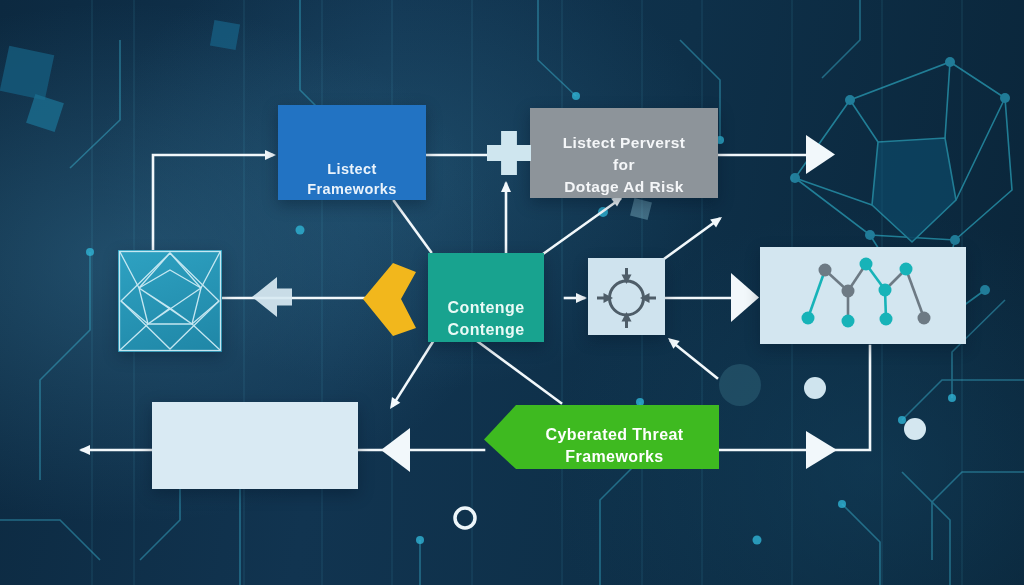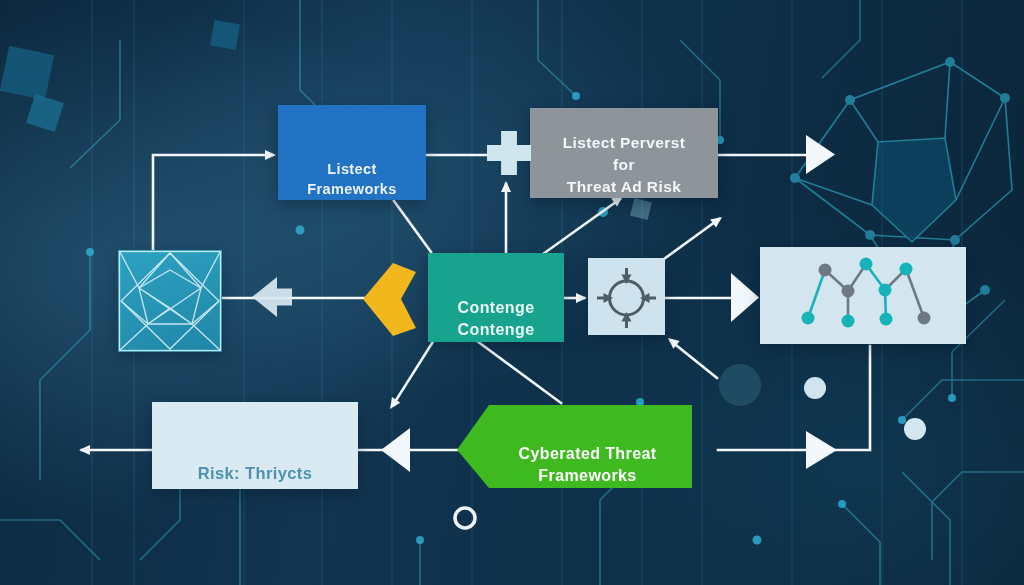--- a/index.html
+++ b/index.html
@@ -16,24 +16,24 @@
   .layer{position:absolute;left:0;top:0;}
   .box{
     position:absolute;display:flex;flex-direction:column;justify-content:flex-end;
     align-items:center;text-align:center;z-index:3;
     box-shadow:0 5px 14px rgba(2,18,34,.35);
     letter-spacing:.4px;line-height:1.42;
   }
   .box span{display:block;}
   #box-threat{left:278px;top:105px;width:148px;height:95px;background:#2273c3;color:#eaf3fb;font-size:14.5px;font-weight:600;}
   #box-warning{left:530px;top:108px;width:188px;height:90px;background:#8d949a;color:#f4f6f8;font-size:15.5px;font-weight:600;}
-  #box-contenge{left:428px;top:253px;width:136px;height:89px;background:#18a38f;color:#eafaf6;font-size:16px;font-weight:600;}
+  #box-contenge{left:428px;top:253px;width:116px;height:89px;background:#18a38f;color:#eafaf6;font-size:16px;font-weight:600;}
   #box-risk{left:152px;top:402px;width:206px;height:87px;background:#d9eaf3;color:#4f92ad;font-size:16.5px;font-weight:600;line-height:1.9;}
   #box-green{
-    left:457px;top:405px;width:235px;height:83px;background:#3eba20;color:#ffffff;
+    left:484px;top:405px;width:235px;height:64px;background:#3eba20;color:#ffffff;
     font-size:16px;font-weight:600;padding-left:26px;box-sizing:border-box;
     clip-path:polygon(32px 0,100% 0,100% 100%,32px 100%,0 54%);box-shadow:none;
   }
   #crystal{left:118px;top:250px;width:104px;height:102px;background:linear-gradient(160deg,#2ea2c2,#1f86a6);z-index:3;position:absolute;box-shadow:0 5px 14px rgba(2,18,34,.3);}
   #plus-shape{
     left:487px;top:131px;width:44px;height:44px;background:#cfe6ef;z-index:3;position:absolute;
     clip-path:polygon(32% 0,68% 0,68% 32%,100% 32%,100% 68%,68% 68%,68% 100%,32% 100%,32% 68%,0 68%,0 32%,32% 32%);
   }
   #yellow-shape{left:363px;top:263px;width:58px;height:74px;z-index:3;position:absolute;}
   #convergence-box{left:588px;top:258px;width:77px;height:77px;background:#cfe3ee;z-index:3;position:absolute;box-shadow:0 5px 14px rgba(2,18,34,.3);}
@@ -163,30 +163,29 @@
   </svg>
 
   <div class="box" id="box-threat">
     <span>Listect</span>
     <span>Frameworks</span>
   </div>
 
   <div class="box" id="box-warning">
     <span>Listect Perverst</span>
     <span>for</span>
-    <span>Threat Ad Risk</span>
+    <span>Dotage Ad Risk</span>
   </div>
 
   <div class="box" id="box-contenge">
     <span>Contenge</span>
     <span>Contenge</span>
   </div>
 
   <div class="box" id="box-risk">
-    <span>Risk: Thriycts</span>
   </div>
 
   <div class="box" id="box-green">
     <span>Cyberated Threat</span>
     <span>Frameworks</span>
   </div>
 
   <div id="crystal">
     <svg width="104" height="102" viewBox="0 0 104 102" fill="none" stroke="#d6f0f8" stroke-width="1.3" opacity="0.9">
       <rect x="1.5" y="1.5" width="101" height="99"></rect>

